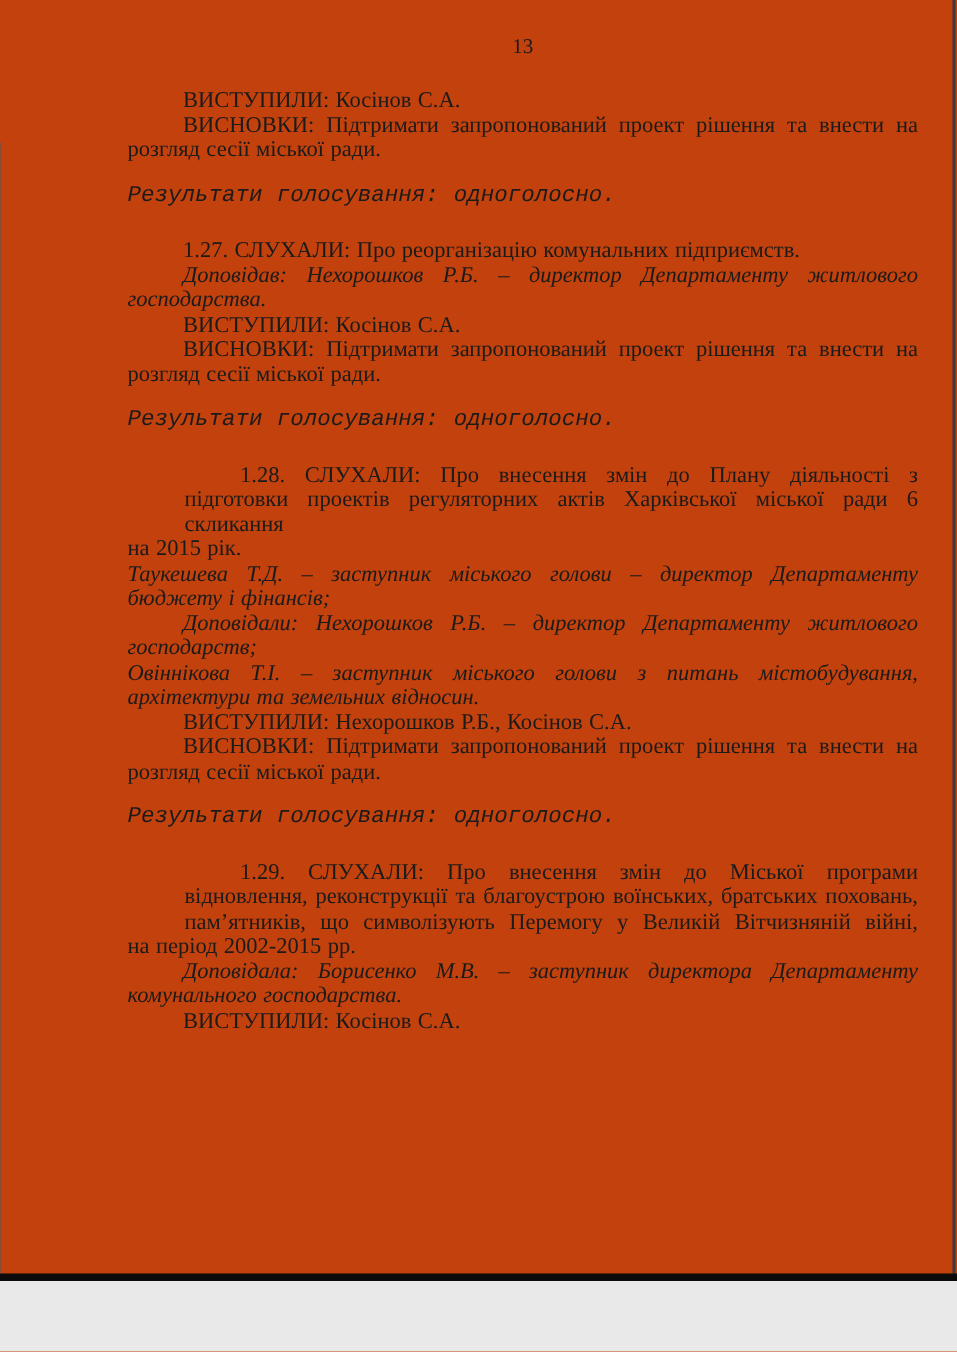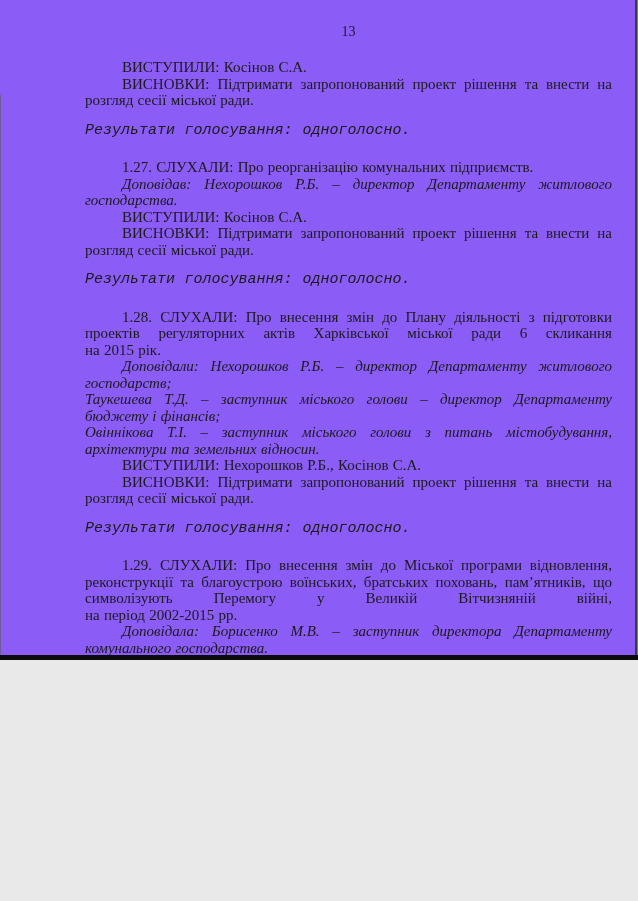--- a/index.html
+++ b/index.html
@@ -3,22 +3,22 @@
 <meta charset="utf-8">
 <style>
   html, body { margin: 0; padding: 0; }
   body {
     width: 638px; height: 901px;
     background: #e9e9e9;
     font-family: "Liberation Serif", "DejaVu Serif", serif;
   }
   .page {
     position: relative;
-    width: 638px; height: 660px;
-    background: #8b5cf6;
+    width: 638px; height: 854px;
+    background: #c2410c;
     color: #1b1b1b;
     overflow: hidden;
   }
   .content {
     position: absolute;
     left: 85px; top: 24px;
     width: 527px;
   }
   .pagenum {
     text-align: center;
@@ -28,21 +28,21 @@
   }
   p { margin: 0; }
   .body {
     font-size: 15px;
     line-height: 16.5px;
     text-align: justify;
     word-spacing: 0.5px;
   }
   .indent { text-indent: 37px; }
   .italic { font-style: italic; }
-  .force-last { text-align-last: justify; }
+  .force-last { text-align-last: justify; margin-left: 38px; }
   .m-para   { }
   .m-voting { margin-top: 14px; font-family: Liberation Mono, monospace; }
   .m-section{ margin-top: 20px; }
   .voting-gap { display: inline-block; width: 10px; }
   
   .edge-left {
     position: absolute; left: 0; top: 95px; bottom: 0;
     width: 1px; background: #5a5a5a; opacity: 0.55;
   }
   .edge-right {
@@ -70,22 +70,22 @@
     <p class="body indent italic m-para">Доповідав: Нехорошков Р.Б. – директор Департаменту житлового господарства.</p>
     <p class="body indent m-para">ВИСТУПИЛИ: Косінов С.А.</p>
     <p class="body indent m-para">ВИСНОВКИ: Підтримати запропонований проект рішення та внести на розгляд сесії міської ради.</p>
     <p class="body italic m-voting"><span>Результати голосування:</span><span class="voting-gap"></span><span>одноголосно.</span></p>
 
     <div class="m-section">
       <p class="body indent force-last">1.28. СЛУХАЛИ: Про внесення змін до Плану діяльності з підготовки проектів регуляторних актів Харківської міської ради 6 скликання</p>
       <p class="body">на 2015 рік.</p>
     </div>
     <div class="m-para">
+      <p class="body italic">Таукешева Т.Д. – заступник міського голови – директор Департаменту бюджету і фінансів;</p>
       <p class="body indent italic">Доповідали: Нехорошков Р.Б. – директор Департаменту житлового господарств;</p>
-      <p class="body italic">Таукешева Т.Д. – заступник міського голови – директор Департаменту бюджету і фінансів;</p>
       <p class="body italic">Овіннікова Т.І. – заступник міського голови з питань містобудування, архітектури та земельних відносин.</p>
     </div>
     <p class="body indent m-para">ВИСТУПИЛИ: Нехорошков Р.Б., Косінов С.А.</p>
     <p class="body indent m-para">ВИСНОВКИ: Підтримати запропонований проект рішення та внести на розгляд сесії міської ради.</p>
     <p class="body italic m-voting"><span>Результати голосування:</span><span class="voting-gap"></span><span>одноголосно.</span></p>
 
     <div class="m-section">
       <p class="body indent force-last">1.29. СЛУХАЛИ: Про внесення змін до Міської програми відновлення, реконструкції та благоустрою воїнських, братських поховань, пам’ятників, що символізують Перемогу у Великій Вітчизняній війні,</p>
       <p class="body">на період 2002-2015 рр.</p>
     </div>

